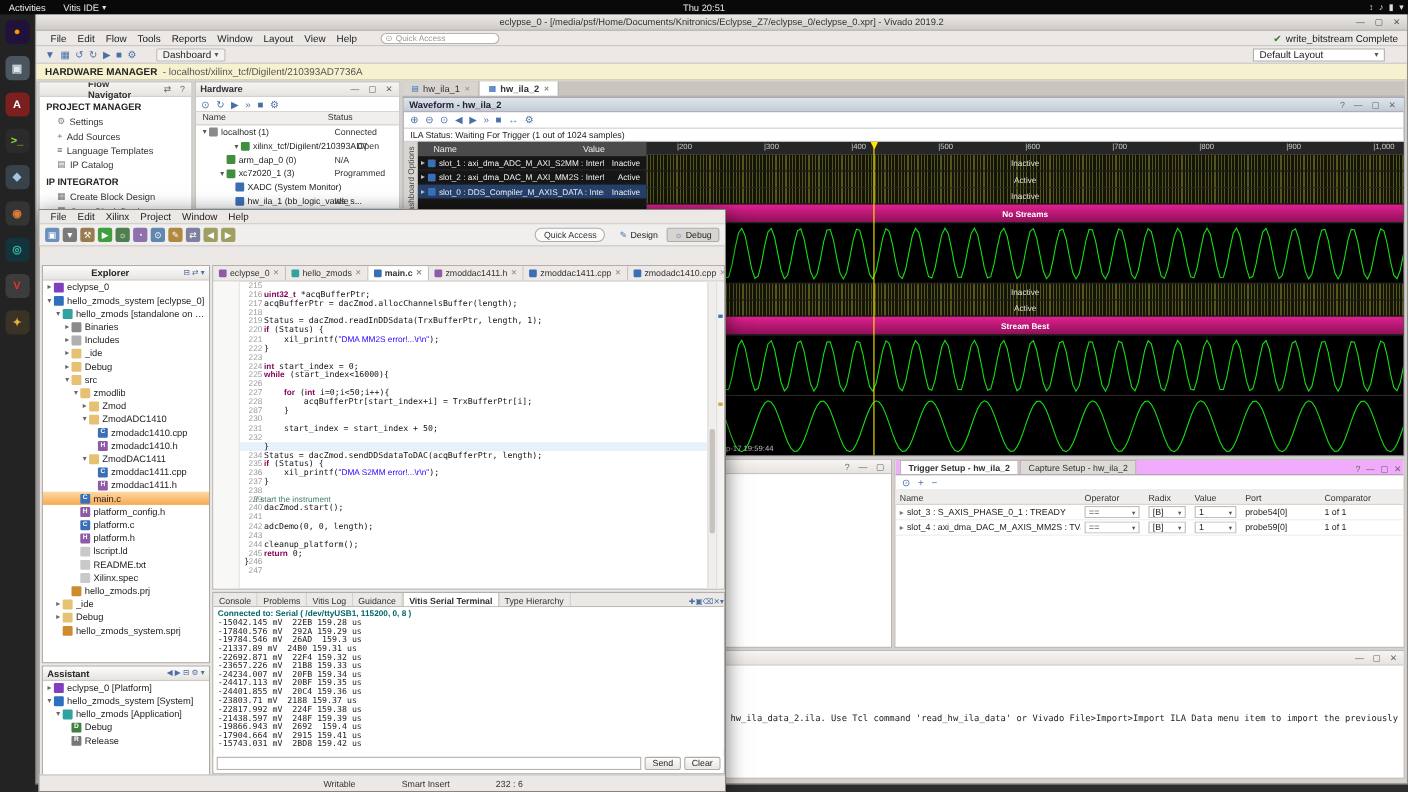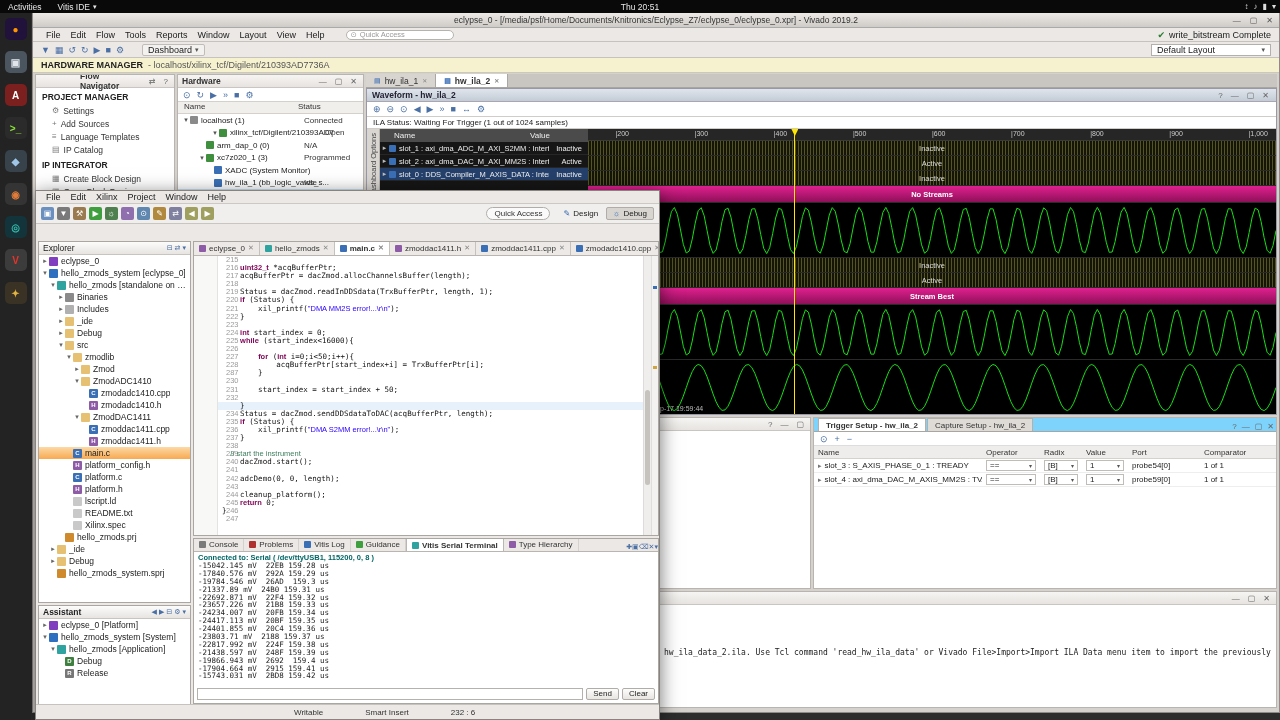--- a/index.html
+++ b/index.html
@@ -17,21 +17,21 @@
   
   #vivado{position:absolute;left:32px;top:12px;width:1248px;height:701px;background:#d5d1cd;z-index:1;font-size:9px;color:#222;border:1px solid #8f8b88;}
   .vtitlebar{position:absolute;left:0;top:0;right:0;height:15px;background:linear-gradient(#ece9e6,#cfccc8);display:flex;align-items:center;justify-content:center;color:#333;font-size:8.5px;border-bottom:1px solid #aaa;}
   .winbtns{position:absolute;right:6px;top:0;height:15px;display:flex;gap:9px;align-items:center;color:#555;font-size:8px;}
   .vmenubar{position:absolute;left:0;top:15px;right:0;height:14px;background:#ebe8e5;display:flex;align-items:center;padding-left:8px;border-bottom:1px solid #c6c3bf;}
   .mi{padding:1px 5px;color:#222;}
   .qaccess{margin-left:16px;width:108px;height:10px;border:1px solid #b6b3af;background:#fff;border-radius:6px;font-size:7.5px;color:#999;display:flex;align-items:center;padding-left:4px;gap:3px;}
   .vstatus-right{position:absolute;right:8px;display:flex;align-items:center;gap:4px;color:#222;}
   .vtoolbar{position:absolute;left:0;top:29px;right:0;height:16px;background:#ebe8e5;border-bottom:1px solid #c6c3bf;display:flex;align-items:center;padding-left:8px;gap:4px;}
   .dashbtn{margin-left:14px;display:flex;align-items:center;gap:3px;padding:0 5px;border:1px solid #c0bcb8;background:#f4f2f0;height:12px;border-radius:2px;}
-  .layoutsel{position:absolute;right:8px;display:flex;align-items:center;gap:4px;border:1px solid #b3b0ac;background:#fff;height:12px;padding:0 5px;width:120px;justify-content:space-between;}
+  .layoutsel{position:absolute;right:20px;display:flex;align-items:center;gap:4px;border:1px solid #b3b0ac;background:#fff;height:12px;padding:0 5px;width:120px;justify-content:space-between;}
   .vbanner{position:absolute;left:0;top:45px;right:0;height:15px;background:#f6f1cf;border-bottom:1px solid #cdc9b9;display:flex;align-items:center;padding-left:8px;gap:5px;}
   .panel{position:absolute;background:#fff;border:1px solid #b8b5b1;overflow:hidden;}
   .phead{height:13px;background:linear-gradient(#f7f5f3,#e6e3e0);border-bottom:1px solid #c9c6c2;display:flex;align-items:center;padding:0 4px;font-size:8.5px;color:#333;gap:4px;}
   .phead .sp{flex:1;}
   .pico{color:#666;font-size:8px;padding:0 2px;}
   
   .fsec{font-weight:bold;font-size:8.5px;color:#222;padding:4px 0 2px 6px;}
   .fitem{display:flex;align-items:center;gap:4px;padding:1.5px 0 1.5px 16px;color:#333;font-size:8.5px;}
   .fitem .fico{color:#777;font-size:8px;}
   
@@ -65,21 +65,21 @@
   .tick{position:absolute;top:1px;}
   .wrow{position:relative;border-bottom:1px solid #2a2a2a;overflow:hidden;}
   .wrow.status{background:repeating-linear-gradient(90deg,#55551e 0 1px,#141408 1px 3px);}
   .wrow.status .wlabel{position:absolute;inset:0;display:flex;align-items:center;justify-content:center;color:#ddd;font-size:7.5px;}
   .wrow.banner{background:linear-gradient(#e0208f,#8f1059);}
   .wrow.banner .wlabel{position:absolute;inset:0;display:flex;align-items:center;justify-content:center;color:#fff;font-size:7.5px;font-weight:bold;}
   #marker{position:absolute;top:0;bottom:0;width:1px;background:#ffe600;z-index:5;}
   #markerflag{position:absolute;top:0;width:7px;height:7px;background:#ffe600;clip-path:polygon(0 0,100% 0,50% 100%);z-index:6;}
   #wavetime{position:absolute;left:72px;bottom:2px;color:#bbb;font-size:7px;z-index:6;}
   
-  .trigtabs{height:14px;background:#7dd3fc;display:flex;align-items:flex-end;border-bottom:1px solid #a9a6a2;padding-left:4px;gap:1px;}
+  .trigtabs{height:14px;background:#f0abfc;display:flex;align-items:flex-end;border-bottom:1px solid #a9a6a2;padding-left:4px;gap:1px;}
   .ttab{height:13px;padding:0 7px;display:flex;align-items:center;gap:4px;font-size:8px;background:#dedbd7;border:1px solid #b3b0ac;border-bottom:none;color:#333;}
   .ttab.active{background:#fff;font-weight:bold;}
   .trigtool{height:14px;border-bottom:1px solid #ddd;display:flex;align-items:center;gap:7px;padding:0 6px;color:#4a6fa5;font-size:9px;}
   .thead{height:13px;background:#efedeb;border-bottom:1px solid #d5d2ce;display:flex;font-size:8px;color:#333;align-items:center;}
   .trow{height:14px;display:flex;font-size:8px;color:#222;align-items:center;border-bottom:1px solid #eee;}
   .tcell{padding-left:4px;white-space:nowrap;overflow:hidden;display:flex;align-items:center;gap:3px;}
   .combo{border:1px solid #c0bdb9;background:#fff;height:11px;display:flex;align-items:center;justify-content:space-between;padding:0 3px;flex:1;margin-right:4px;}
   .tclmsg{position:absolute;left:297px;top:56px;font-size:8px;color:#222;white-space:nowrap;}
   
   #vitis{position:absolute;left:35px;top:190px;width:625px;height:530px;z-index:20;background:#ebe8e5;border:1px solid #87837f;box-shadow:0 4px 18px rgba(0,0,0,.55);font-size:9px;}
@@ -112,21 +112,21 @@
   #code div{height:8.1px;line-height:8.1px;font-size:7.5px;white-space:pre;color:#111;font-family:"DejaVu Sans Mono",monospace;padding-left:4px;}
   #code div.cur{background:#e7f1fc;}
   .kw{color:#7f0055;font-weight:bold;}
   .st{color:#2a00ff;}
   .cm{color:#3f7f5f;}
   #edscroll{width:8px;background:#efeeec;border-left:1px solid #dddcda;position:relative;}
   #edthumb{position:absolute;left:1px;right:1px;top:48%;height:34%;background:#c6c3bf;border-radius:3px;}
   #overview{width:7px;background:#f4f2f0;border-left:1px solid #e0dedc;position:relative;}
   
   .contabs{height:13px;background:#ebe8e5;display:flex;align-items:flex-end;border-bottom:1px solid #b9b6b2;}
-  .ctab{height:13px;padding:0 5px;display:flex;align-items:center;gap:3px;font-size:8px;color:#333;border-right:1px solid #d5d2ce;white-space:nowrap;}
+  .ctab{height:13px;padding:0 5px;display:flex;align-items:center;gap:3px;font-size:8px;color:#333;border-right:1px solid #d5d2ce;white-space:nowrap;flex-direction:column;}
   .ctab.active{background:#fff;font-weight:bold;border:1px solid #b9b6b2;border-bottom:none;}
   .ctab .cicon{width:7px;height:7px;border-radius:1px;}
   #conhead{height:10px;font-size:7.5px;color:#066;display:flex;align-items:center;padding-left:4px;background:#fff;font-weight:bold;}
   #conout{background:#fff;font-size:7.5px;color:#222;}
   #conout div{height:7.9px;line-height:7.9px;white-space:pre;font-family:"DejaVu Sans Mono",monospace;padding-left:4px;}
   #coninput{position:absolute;left:0;right:0;bottom:2px;height:15px;display:flex;align-items:center;gap:3px;padding:0 3px;background:#fff;}
   #coninput input{flex:1;height:12px;border:1px solid #b5b2ae;font-size:8px;padding:0 3px;}
   .sbtn{height:12px;border:1px solid #b0ada9;background:linear-gradient(#fdfdfc,#e8e5e2);border-radius:2px;font-size:8px;padding:0 6px;color:#222;}
   .estatus{position:absolute;left:0;right:0;bottom:0;height:15px;background:#ebe8e5;border-top:1px solid #c6c2be;display:flex;align-items:center;font-size:8px;color:#333;gap:42px;padding-left:258px;}
 </style>
@@ -546,21 +546,21 @@
           </span>
           <span class="persp pressed">
             <span style="color: rgb(59, 111, 181);">☼</span>
             <span>Debug</span>
           </span>
         </span>
     </div>
 
     <div class="epanel" id="explorer" style="left:2px;top:50px;width:153px;height:362px;">
       <div class="ephead">
-        <span style="font-weight:normal;">Explorer</span>
+        <span style="font-weight:bold;margin-left:40px;">Explorer</span>
         <span style="flex:1;"></span>
         <span id="exp-icons" style="display:flex;gap:2px;">
             <span style="font-size: 7px; color: rgb(74, 111, 165);">⊟</span>
             <span style="font-size: 7px; color: rgb(74, 111, 165);">⇄</span>
             <span style="font-size: 7px; color: rgb(74, 111, 165);">▾</span>
           </span>
       </div>
       <div id="exp-tree">
           <div class="trowI" style="padding-left: 2px;">
             <span class="arr">▸</span>

